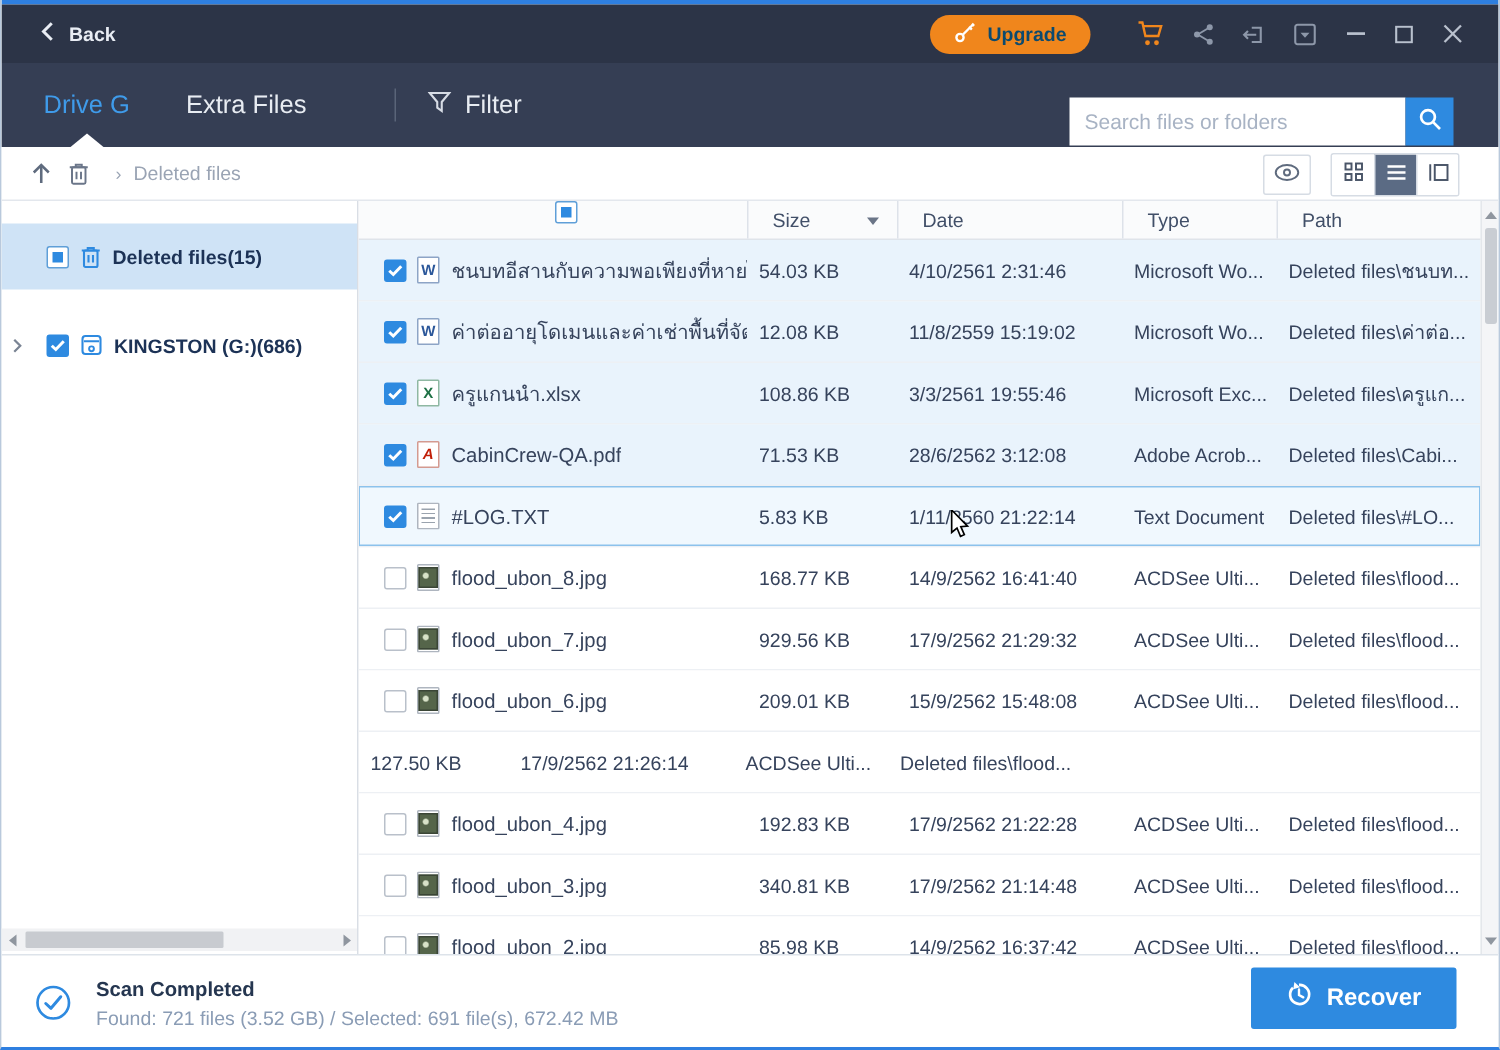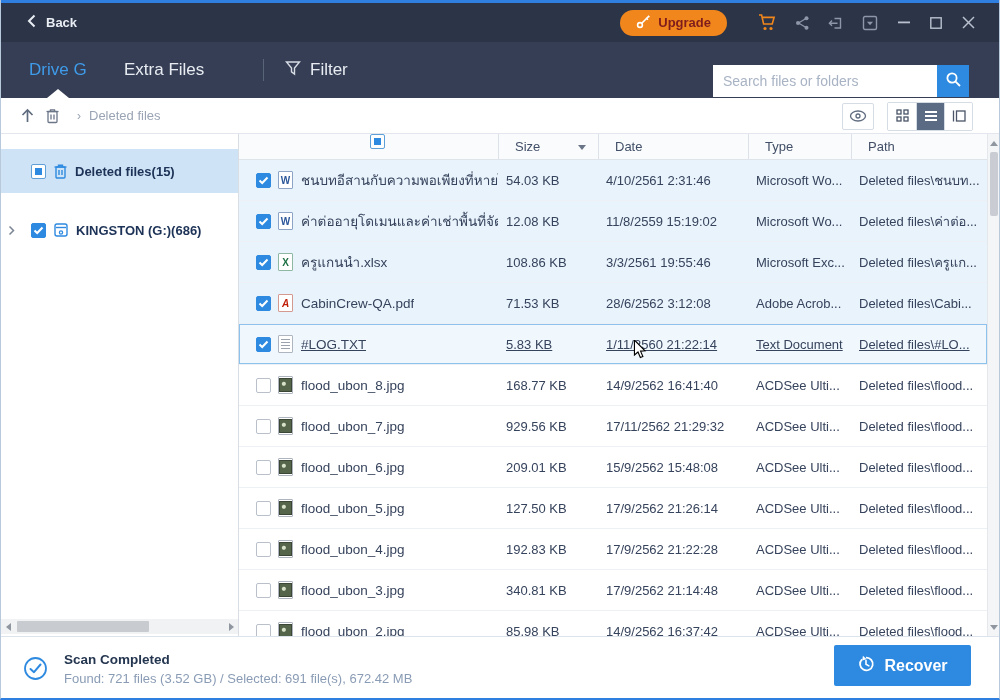--- a/index.html
+++ b/index.html
@@ -5,21 +5,21 @@
   * { margin:0; padding:0; box-sizing:border-box; }
   html,body { width:1000px; height:700px; font-family:"Liberation Sans","DejaVu Sans",sans-serif; background:#fff; overflow:hidden; }
   .window { position:relative; width:1000px; height:700px; background:#fff;
             border-left:1px solid #b9c9dc; border-right:1px solid #b9c9dc; border-bottom:2px solid #2e7fe0; overflow:hidden; }
   .topline { height:3px; background:#2e7fe0; }
 
   
   .titlebar { height:39px; background:#2c3447; display:flex; align-items:center; padding:0 16px 0 26px; }
   .back { display:flex; align-items:center; gap:10px; color:#e9edf4; font-size:13px; font-weight:700; cursor:default; }
   .tb-spacer { flex:1; }
-  .upgrade-btn { display:flex; align-items:center; gap:7px; background:#f0861c; color:#7f1d1d; font-size:13px; font-weight:700;
+  .upgrade-btn { display:flex; align-items:center; gap:7px; background:#f0861c; color:#0c4a6e; font-size:13px; font-weight:700;
                  border:none; border-radius:13px; height:26px; padding:0 16px; margin-right:24px; }
   .tb-ico { width:34px; height:26px; display:flex; align-items:center; justify-content:center; }
   .winctl { width:30px; height:26px; display:flex; align-items:center; justify-content:center; margin-left:2px; }
 
   
   .tabbar { position:relative; height:56px; background:#353e54; }
   .tab { position:absolute; top:0; height:56px; display:flex; align-items:center; font-size:17px; color:#e8ecf2; }
   .tab.active { color:#3f9bea; }
   .tab-pointer { position:absolute; bottom:0; left:46px; width:0; height:0;
                  border-left:11px solid transparent; border-right:11px solid transparent; border-bottom:9px solid #ffffff; }
@@ -64,21 +64,21 @@
   .h-name { width:259px; padding-left:17px; gap:11px;flex-direction:column; }
   .h-size { width:100px; }
   .h-date { width:150px; }
   .h-type { width:103px; }
   .h-path { flex:1; }
   .sort-arrow { position:absolute; right:12px; top:11px; width:0; height:0;
                 border-left:4px solid transparent; border-right:4px solid transparent; border-top:5px solid #6a7587; }
   .tbody { position:absolute; top:26px; left:0; right:12px; bottom:0; overflow:hidden; }
   .trow { display:flex; height:41px; align-items:center; border-bottom:1px solid #edf0f4; font-size:13px; color:#36435c; background:#fff; }
   .trow.checked { background:#e9f3fc; }
-  .trow.focused { background:#f0f8fe; box-shadow:inset 0 0 0 1px #8cc2ec;text-decoration:underline; }
+  .trow.focused { background:#f0f8fe; box-shadow:inset 0 0 0 1px #8cc2ec; }
   .cell { overflow:hidden; white-space:nowrap; }
   .c-name { width:259px; display:flex; align-items:center; padding-left:17px; flex:none; }
   .c-size { width:100px; padding-left:8px; flex:none; }
   .c-date { width:150px; padding-left:8px; flex:none; }
   .c-type { width:103px; padding-left:8px; flex:none; }
   .c-path { flex:1; padding-left:8px; }
   .fname { margin-left:8px; overflow:hidden; white-space:nowrap; font-size:13.5px; }
 
   
   .cb { width:15px; height:15px; border-radius:2px; background:#fff; border:1px solid #b9c0ca; display:flex; align-items:center; justify-content:center; flex:none; }
@@ -483,47 +483,39 @@
           <div class="trow">
     <div class="cell c-name">
       <span class="cb">
         
         
       </span>
       <span class="ficon icon-image"></span>
       <span class="fname">flood_ubon_7.jpg</span>
     </div>
     <div class="cell c-size">929.56 KB</div>
-    <div class="cell c-date">17/11/2562 21:29:32</div>
+    <div class="cell c-date">17/9/2562 21:29:32</div>
     <div class="cell c-type">ACDSee Ulti...</div>
     <div class="cell c-path">Deleted files\flood...</div>
   </div>
           <div class="trow">
     <div class="cell c-name">
       <span class="cb">
         
         
       </span>
       <span class="ficon icon-image"></span>
       <span class="fname">flood_ubon_6.jpg</span>
     </div>
     <div class="cell c-size">209.01 KB</div>
     <div class="cell c-date">15/9/2562 15:48:08</div>
     <div class="cell c-type">ACDSee Ulti...</div>
     <div class="cell c-path">Deleted files\flood...</div>
   </div>
           <div class="trow">
-    <div class="cell c-name">
-      <span class="cb">
-        
-        
-      </span>
-      <span class="ficon icon-image"></span>
-      <span class="fname">flood_ubon_5.jpg</span>
-    </div>
     <div class="cell c-size">127.50 KB</div>
     <div class="cell c-date">17/9/2562 21:26:14</div>
     <div class="cell c-type">ACDSee Ulti...</div>
     <div class="cell c-path">Deleted files\flood...</div>
   </div>
           <div class="trow">
     <div class="cell c-name">
       <span class="cb">
         
         

